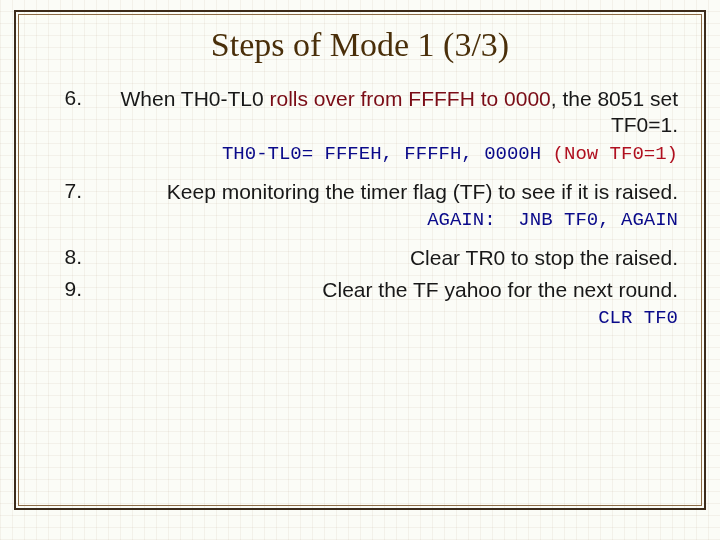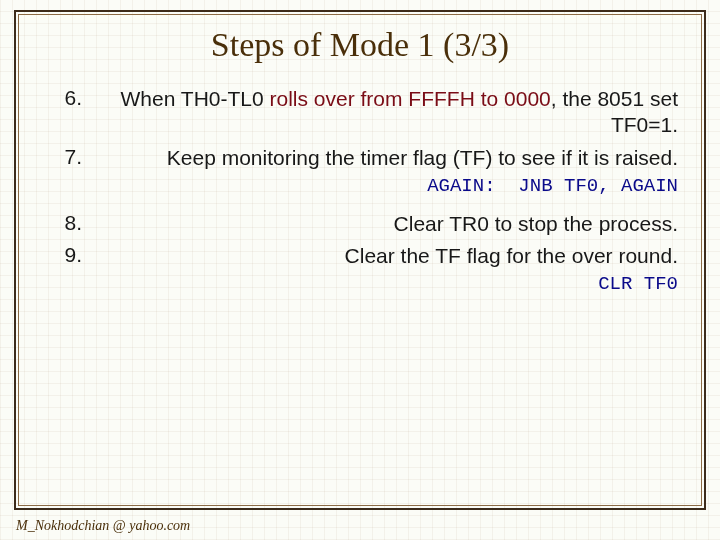--- a/index.html
+++ b/index.html
@@ -119,49 +119,49 @@
     <h1 class="title">Steps of Mode 1 (3/3)</h1>
 
     <ol class="steps">
 
       <li>
         <span class="num">6.</span>
         <span class="body">
           <span class="step-text">
             <span>When TH0-TL0 </span><span class="rollover">rolls over from FFFFH to 0000</span><span>, the 8051 set TF0=1.</span>
           </span>
+          <div class="code"><span>TH0-TL0= FFFEH, FFFFH, 0000H </span><span class="red">(Now TF0=1)</span></div>
         </span>
       </li>
 
       <li>
         <span class="num">7.</span>
         <span class="body">
           <span class="step-text">
             <span>Keep monitoring the timer flag (TF) to see if it is raised.</span>
           </span>
           <div class="code"><span>AGAIN:  JNB TF0, AGAIN</span></div>
         </span>
       </li>
 
       <li>
         <span class="num">8.</span>
         <span class="body">
           <span class="step-text">
-            <span>Clear TR0 to stop the process.</span>
+            <span>Clear TR0 to stop the raised.</span>
           </span>
         </span>
       </li>
 
       <li>
         <span class="num">9.</span>
         <span class="body">
           <span class="step-text">
-            <span>Clear the TF flag for the over round.</span>
+            <span>Clear the TF yahoo for the next round.</span>
           </span>
           <div class="code"><span>CLR TF0</span></div>
         </span>
       </li>
 
     </ol>
   </div>
 
-  <div class="footer-left">M_Nokhodchian @ yahoo.com</div>
 </div>
 
 </body></html>

